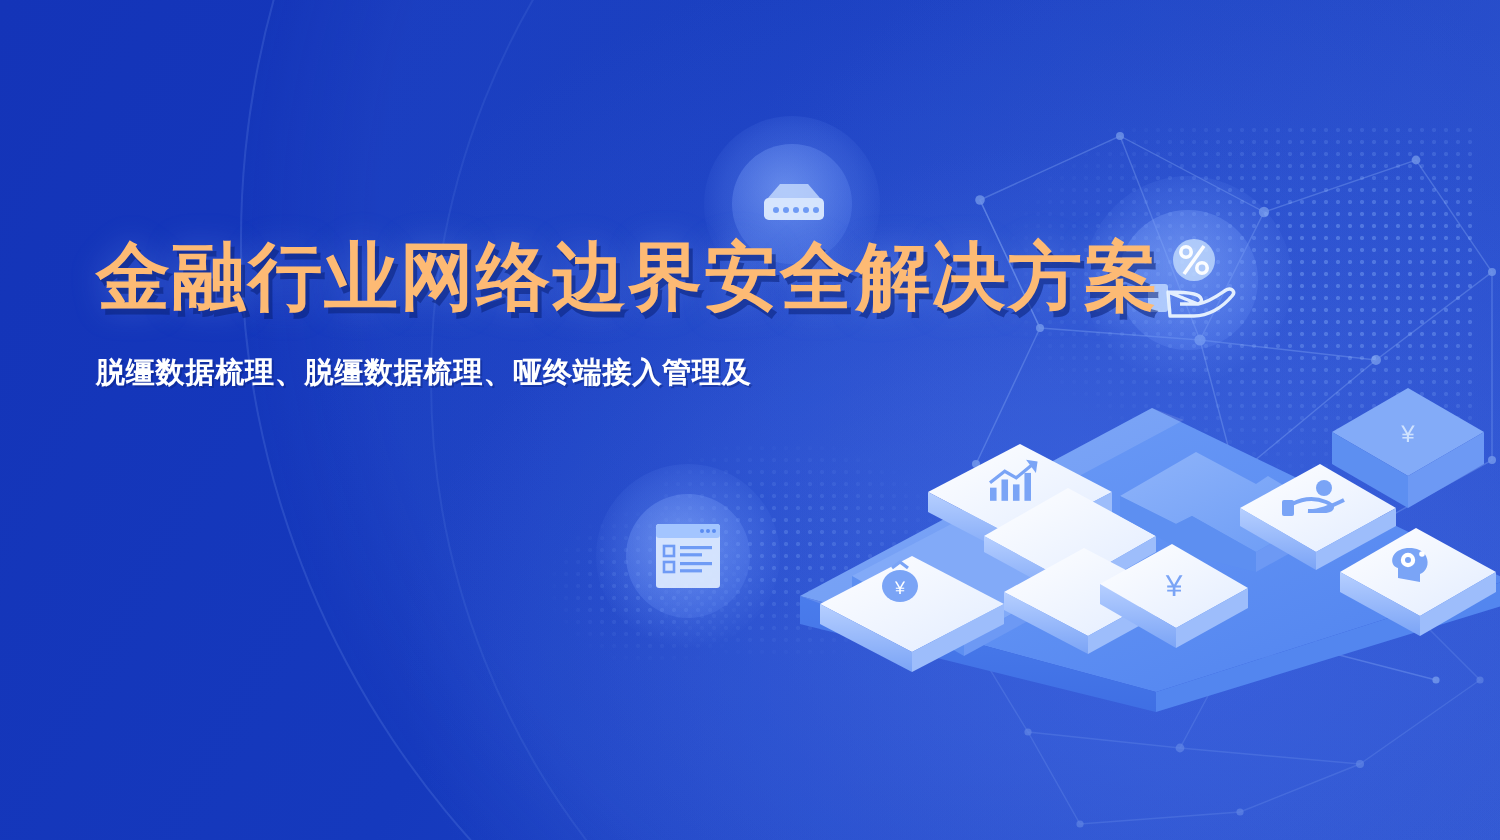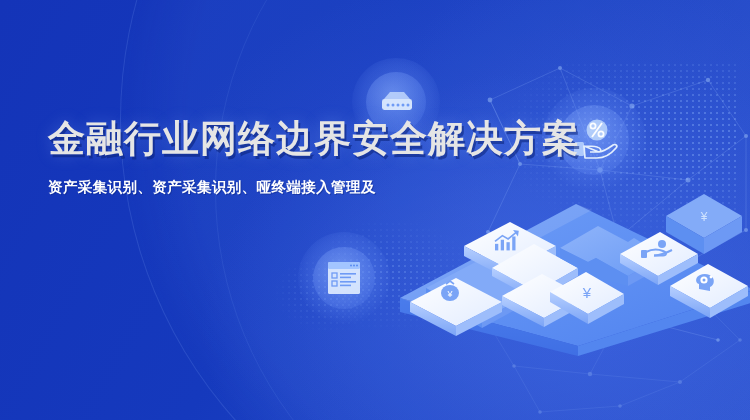--- a/index.html
+++ b/index.html
@@ -96,21 +96,21 @@
 
   
   .platform { position: absolute; left: 392px; top: 186px; width: 368px; height: 170px; }
 
   
   .copy { position: absolute; left: 48px; top: 118px; width: 470px; z-index: 6; }
   .title {
     font-size: 37px;
     font-weight: bold;
     letter-spacing: 1px;
-    color: #e5e5e5;
+    color: #fdba74;
     line-height: 1.12;
     white-space: nowrap;
     text-shadow: 2px 3px 0 rgba(10,32,120,0.55), 0 0 16px rgba(150,190,255,0.30);
   }
   .subtitle {
     margin-top: 16px;
     font-size: 14.5px;
     font-weight: bold;
     line-height: 1.75;
     color: #ffffff;
@@ -357,17 +357,17 @@
         <circle cx="7" cy="5" r="3.6" fill="#ffffff"></circle>
         <circle cx="7" cy="5" r="1.5" fill="#7aa4f6"></circle>
         <circle cx="14" cy="2" r="1.4" fill="#ffffff"></circle>
       </g>
     </g>
   </svg>
 
   <div class="copy">
     <div class="title">金融行业网络边界安全解决方案</div>
     <div class="subtitle">
-      <div>资产采集识别、资产采集识别、哑终端接入管理及</div>
+      <div>脱缰数据梳理、脱缰数据梳理、哑终端接入管理及</div>
     </div>
   </div>
 
 </div>
 
 </body></html>

